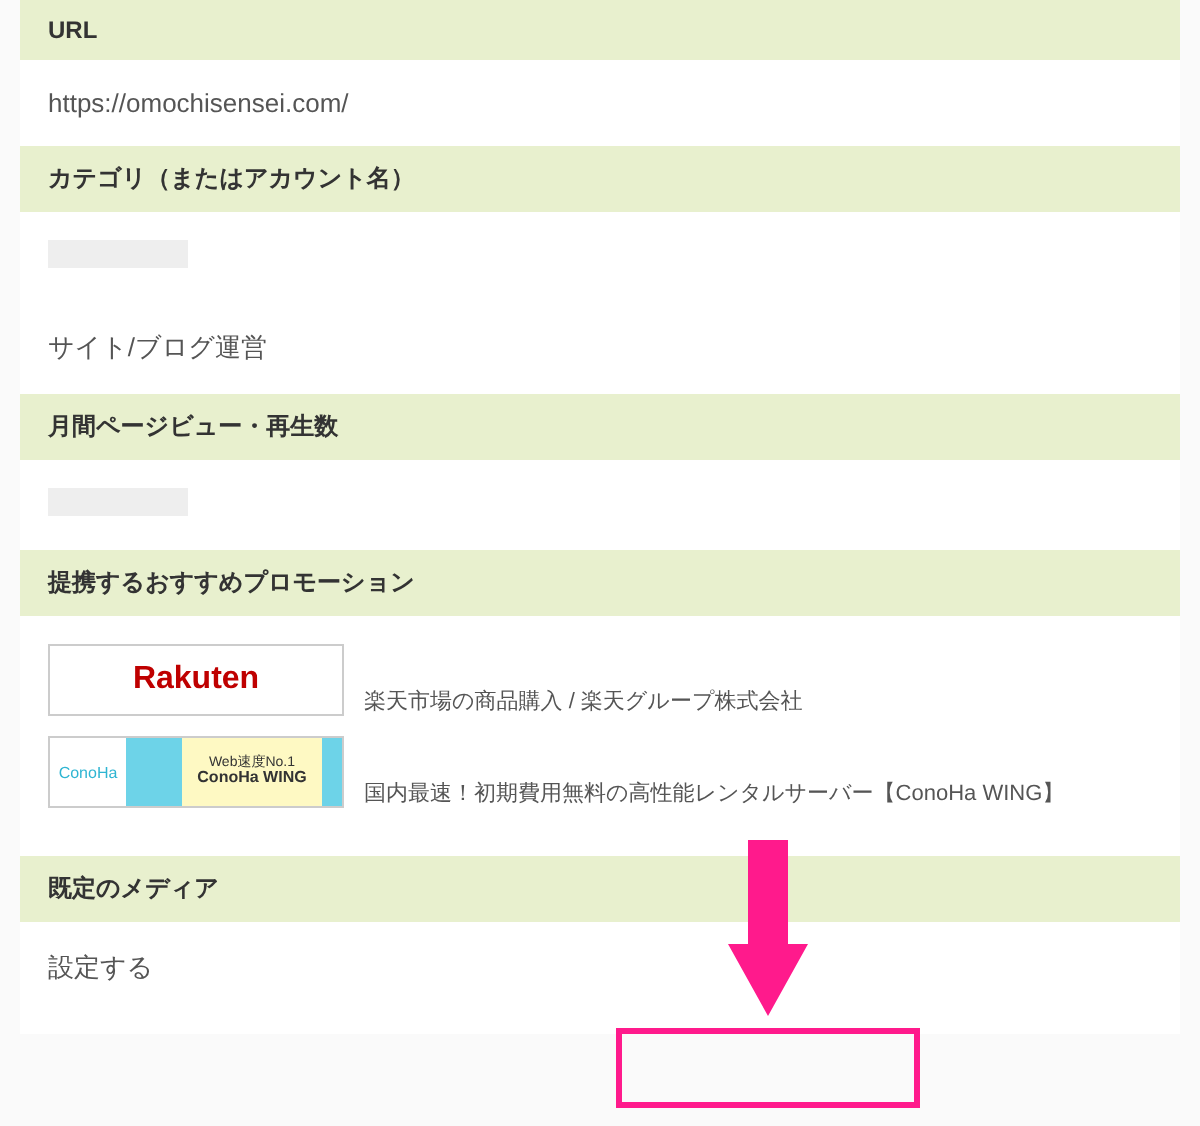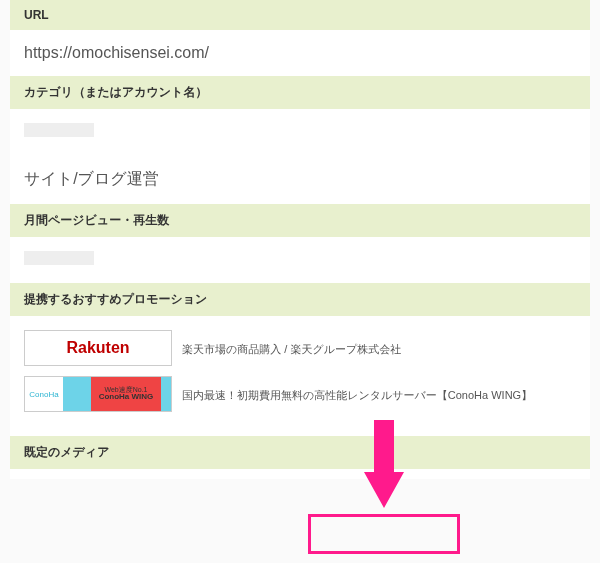--- a/index.html
+++ b/index.html
@@ -18,33 +18,33 @@
       padding-bottom: 10px;
     }
     .section-header {
       background: #e8f0ce;
       padding: 8px 14px;
       font-weight: bold;
       font-size: 12px;
     }
     .section-value {
       padding: 14px 14px;
-      font-size: 16px;
+      font-size: 13px;
       color: #555;
     }
     .blurred {
       display: inline-block;
       background: #eee;
       width: 70px;
       height: 14px;
     }
     .promo-list { padding: 14px 14px; }
     .promo-item {
       display: flex;
-      align-items: flex-start;
+      align-items: flex-end;
       margin-bottom: 10px;
     }
     .promo-banner {
       width: 148px;
       height: 36px;
       border: 1px solid #ccc;
       display: flex;
       align-items: center;
       justify-content: center;
       margin-right: 10px;
@@ -76,21 +76,21 @@
     }
     .conoha-right {
       flex: 1;
       background: #6dd3e8;
       display: flex;
       align-items: center;
       justify-content: center;
       position: relative;
     }
     .conoha-badge {
-      background: #ef4444;
+      background: #fef9c3;
       border-radius: 12px;
       padding: 21px 8px;
       text-align: center;
       line-height: 1.1;
       margin-left: 18px;
     }
     .conoha-badge .t1 { font-size: 7px; display:block; }
     .conoha-badge .t2 { font-size: 8px; font-weight: bold; display:block; }
     .promo-desc { font-size: 11px; color: #555; margin-top: 12px; }
     .highlight-box {
@@ -137,20 +137,21 @@
               <span class="t2">ConoHa WING</span>
             </div>
           </div>
         </div>
       </div>
       <span class="promo-desc">国内最速！初期費用無料の高性能レンタルサーバー【ConoHa WING】</span>
     </div>
   </div>
 
   <div class="section-header">既定のメディア</div>
+  <div class="section-value">設定する</div>
 
 </div>
 
 <svg class="arrow-svg" width="60" height="90" style="left:354px; top:420px;">
   <path d="M30 0 L30 52 L10 52 L30 88 L50 52 L30 52 Z" fill="#ff1a8c"></path>
   <rect x="20" y="0" width="20" height="52" fill="#ff1a8c"></rect>
 </svg>
 
 <div class="highlight-box" style="left:308px; top:514px; width:152px; height:40px;"></div>
 

